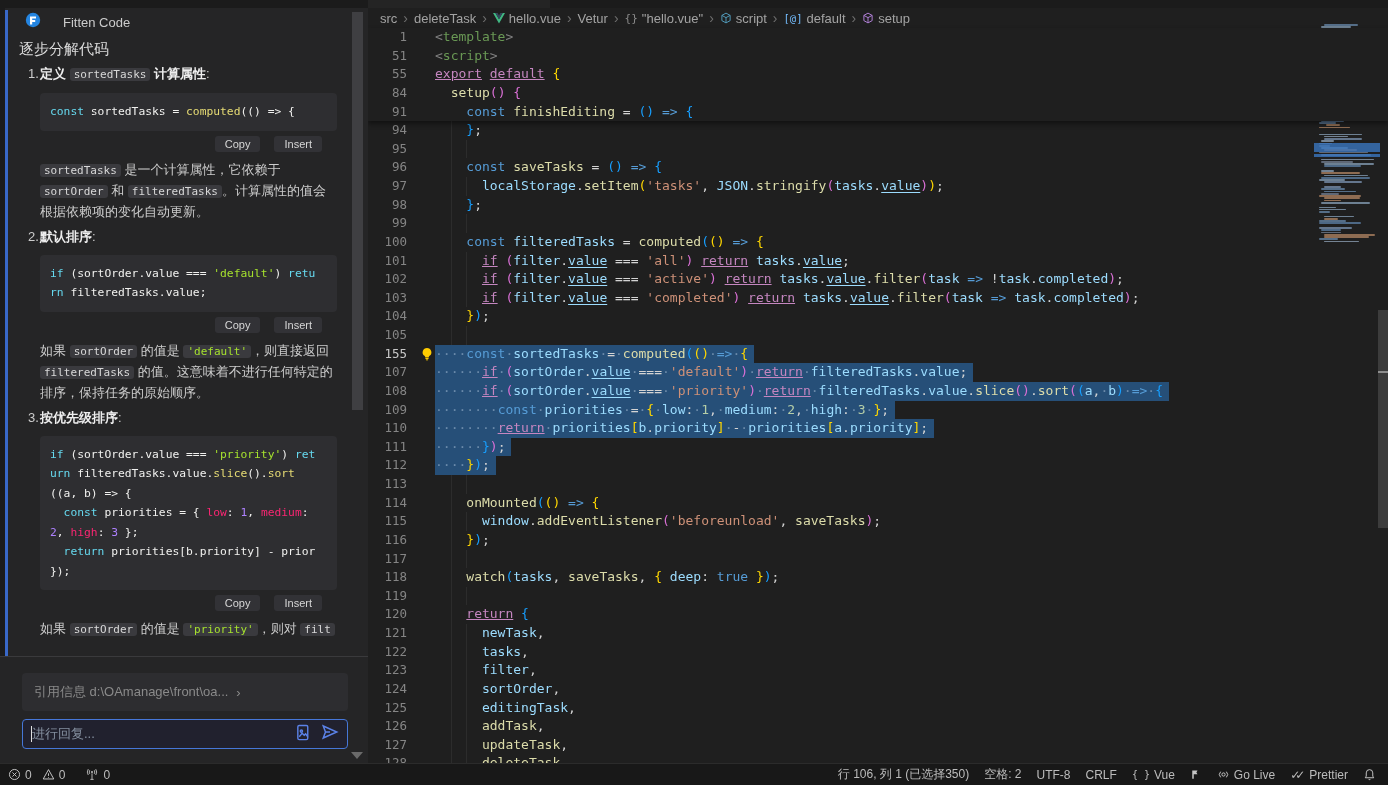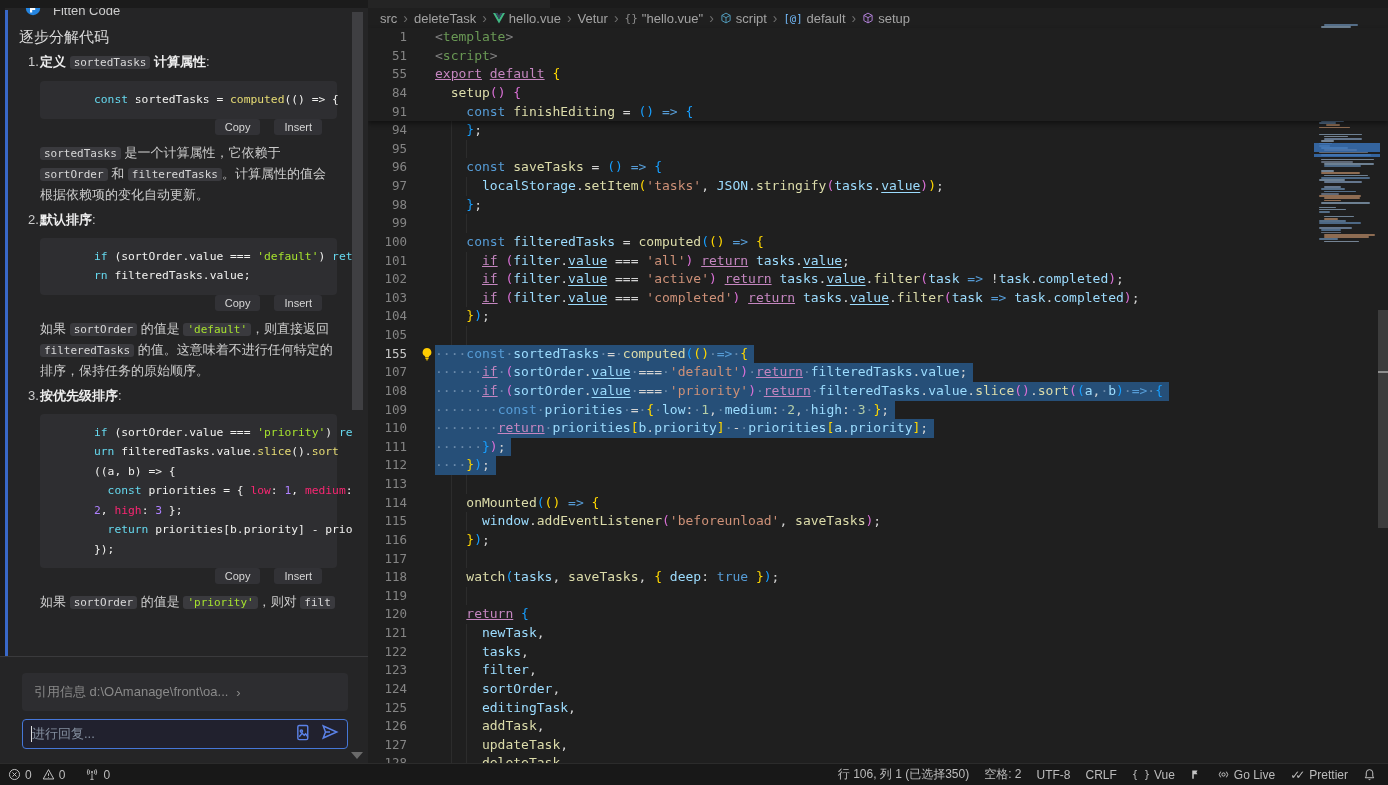--- a/index.html
+++ b/index.html
@@ -5,34 +5,34 @@
   * { margin:0; padding:0; box-sizing:border-box; }
   html,body { width:1388px; height:785px; overflow:hidden; background:#1f1f1f;
     font-family:"Liberation Sans","DejaVu Sans",sans-serif; }
   #app { position:relative; width:1388px; height:785px; overflow:hidden; }
 
   
   #panel { position:absolute; left:0; top:0; width:368px; height:763px; background:#252526; overflow:hidden; }
   #panel-edge { position:absolute; left:0; top:0; width:5px; height:763px; background:#1b1b1c; }
   #panel-bluebar { position:absolute; left:5px; top:10px; width:3px; height:646px; background:#3968c8; }
   #panel-scroll { position:absolute; left:8px; top:0; width:344px; height:656px; overflow:hidden; }
-  .p-header { display:flex; align-items:center; gap:12px; padding:0 0 0 17px; }
+  .p-header { display:flex; align-items:center; gap:22px; padding:12px 0 0 17px; }
   .p-brand { color:#cccccc; font-size:13px; }
   .p-title { padding:8px 0 0 11px; color:#dcdcdc; font-size:15px; }
   .section { position:relative; padding-left:32px; margin-top:6px; }
   .sec-num { position:absolute; left:20px; top:1px; color:#cccccc; font-size:13px; }
   .sec-heading { color:#cccccc; font-size:13px; line-height:17px; }
   .sec-heading b { color:#eeeeee; }
   .chip { background:#3a3a3e; border-radius:3px; padding:0px 4px; font-family:"DejaVu Sans Mono",monospace; font-size:11px; color:#d8d8d8; }
   .chip.mg { color:#a6e22e; }
   .codeblock { margin-top:10px; width:297px; background:#2e2e31; border-radius:4px; padding:9px 10px; }
-  .codeline { font-family:"DejaVu Sans Mono",monospace; font-size:11.3px; line-height:19.5px; white-space:pre; color:#f1f1ef;margin-left:44px; }
+  .codeline { font-family:"DejaVu Sans Mono",monospace; font-size:11.3px; line-height:19.5px; white-space:pre; color:#f1f1ef; }
   .mk { color:#66d9ef; } .my { color:#e6db74; } .mg { color:#a6e22e; }
   .mp { color:#f92672; } .mn { color:#ae81ff; } .mw { color:#f1f1ef; }
-  .btnrow { display:flex; justify-content:flex-end; gap:14px; padding-right:30px; }
+  .btnrow { display:flex; justify-content:flex-end; gap:14px; margin-top:5px; padding-right:30px; }
   .pbtn { background:#323236; border-radius:3px; padding:2px 10px; color:#d6d6d6; font-size:11px; }
   .para { margin-top:8px; margin-right:14px; color:#cccccc; font-size:13px; line-height:20px; }
   #panel-bottom { position:absolute; left:0; top:656px; width:368px; height:107px; background:#252526; border-top:1px solid #3a3a3c; }
   #ref-box { position:absolute; left:22px; top:16px; width:326px; height:38px; background:#2d2d30; border-radius:4px;
     display:flex; align-items:center; gap:8px; padding:0 12px; color:#8a8a8a; font-size:13px; }
   #input-box { position:absolute; left:22px; top:62px; width:326px; height:30px; background:#21212e; border:1px solid #4677d8; border-radius:4px;
     display:flex; align-items:center; padding:0 8px; }
   #input-caret { width:1px; height:16px; background:#e0e0e0; }
   #input-ph { color:#8590a0; font-size:13px; flex:1; }
   .input-icons { display:flex; gap:9px; align-items:center; }

